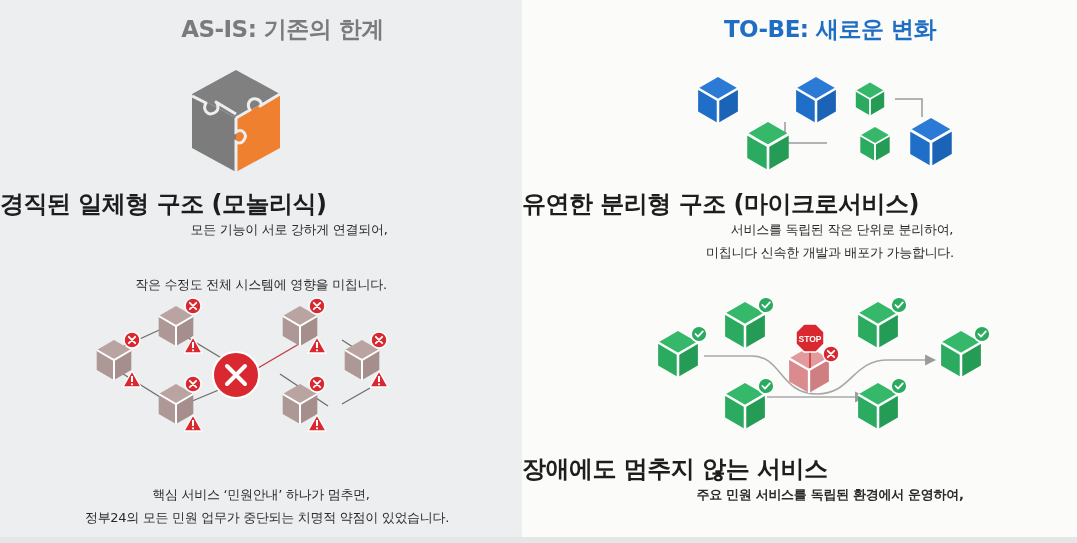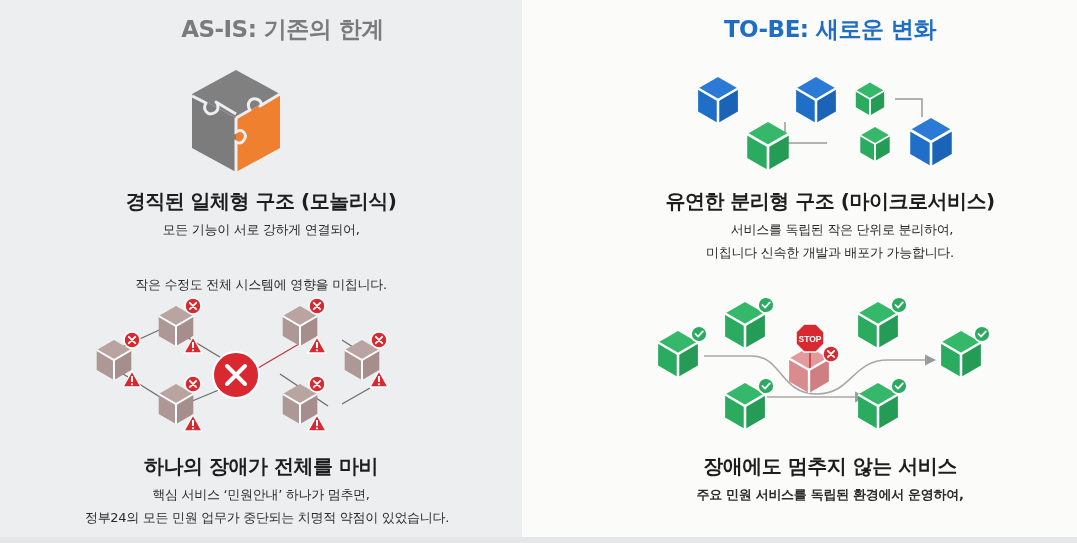--- a/index.html
+++ b/index.html
@@ -9,22 +9,22 @@
   .panel-left { left: 0; width: 522px; background: #eceef0; }
   .panel-right { left: 522px; width: 616px; background: #fbfbf9; }
   .bottom-strip { position: absolute; left: 0; top: 537px; width: 1077px; height: 6px; background: #e4e6e8; }
   .title {
     position: absolute; top: 14px; left: 0; width: 100%;
     text-align: center; font-weight: bold; font-size: 23px; letter-spacing: -0.5px;
   }
   .panel-left .title { color: #7b7b7b; padding-left: 43px; }
   .panel-right .title { color: #1f6ec3; left: 0; }
   .heading {
-    position: absolute; left: 0; width: 100%; text-align: center;
-    font-weight: bold; font-size: 20px; color: #1d1d1d; letter-spacing: -0.5px;
+    position: absolute; left: 0; width: 100%; text-align: left;
+    font-weight: bold; font-size: 24px; color: #1d1d1d; letter-spacing: -0.5px;
   }
   .desc {
     position: absolute; left: 0; width: 100%; text-align: center;
     font-size: 13px; color: #2a2a2a; line-height: 24px; letter-spacing: -0.3px;
   }
   .art { position: absolute; }
 </style>
 </head>
 <body>
 
@@ -85,21 +85,21 @@
     <polygon points="6,28 50,52 50,106 6,82" fill="#7c7c7c"></polygon>
 
     <polygon points="50,52 94,28 94,82 50,106" fill="#ef8030"></polygon>
 
     <path d="M6,30 L20,37 C16,44 22,50 28,47 C34,44 32,38 30,36 L50,48" fill="none" stroke="#eceef0" stroke-width="3" stroke-linejoin="round"></path>
     <path d="M50,52 L50,66 C56,62 62,68 58,74 C55,79 50,76 50,76 L50,106" fill="none" stroke="#eceef0" stroke-width="3"></path>
     <path d="M50,52 L64,44 C60,38 64,32 70,33 C76,34 76,40 74,40 L94,28" fill="none" stroke="#eceef0" stroke-width="3" stroke-linejoin="round"></path>
   </svg>
 
   <div class="heading" style="top:188px;">경직된 일체형 구조 (모놀리식)</div>
-  <div class="desc" style="top:218px;">모든 기능이 서로 강하게 연결되어,</div>
+  <div class="desc" style="top:218px;margin-left:28px;">모든 기능이 서로 강하게 연결되어,</div>
   <div class="desc" style="top:241px;margin-top:32px;">작은 수정도 전체 시스템에 영향을 미칩니다.</div>
 
   <svg class="art" style="left:80px; top:296px;" width="320" height="140" viewBox="0 0 320 140">
 
     <g stroke="#6c6c6c" stroke-width="1.3">
       <line x1="40" y1="52" x2="88" y2="30"></line>
       <line x1="40" y1="76" x2="88" y2="106"></line>
       <line x1="105" y1="40" x2="158" y2="72"></line>
       <line x1="105" y1="108" x2="158" y2="86"></line>
       <line x1="200" y1="78" x2="248" y2="110"></line>
@@ -125,21 +125,20 @@
     <use href="#warn-badge" x="237" y="50"></use>
     <use href="#x-badge" x="237" y="88"></use>
     <use href="#warn-badge" x="237" y="128"></use>
     <use href="#x-badge" x="299" y="44"></use>
     <use href="#warn-badge" x="299" y="84"></use>
 
     <circle cx="156" cy="79" r="23" fill="#d9282f" stroke="#fff" stroke-width="2"></circle>
     <path d="M147,70 L165,88 M165,70 L147,88" stroke="#fff" stroke-width="4" stroke-linecap="round"></path>
   </svg>
 
-  <div class="heading" style="top:453px;">하나의 장애가 전체를 마비</div>
   <div class="desc" style="top:483px;">핵심 서비스 ‘민원안내’ 하나가 멈추면,</div>
   <div class="desc" style="top:506px;padding-left:12px;">정부24의 모든 민원 업무가 중단되는 치명적 약점이 있었습니다.</div>
 </div>
 
 <div class="panel panel-right">
   <div class="title" style="left:0;">TO-BE: 새로운 변화</div>
 
   <svg class="art" style="left:158px; top:62px;" width="310" height="112" viewBox="0 0 310 112">
     <g stroke="#9a9a9a" stroke-width="1.5" fill="none">
       <polyline points="105,60 105,81 147,81"></polyline>

